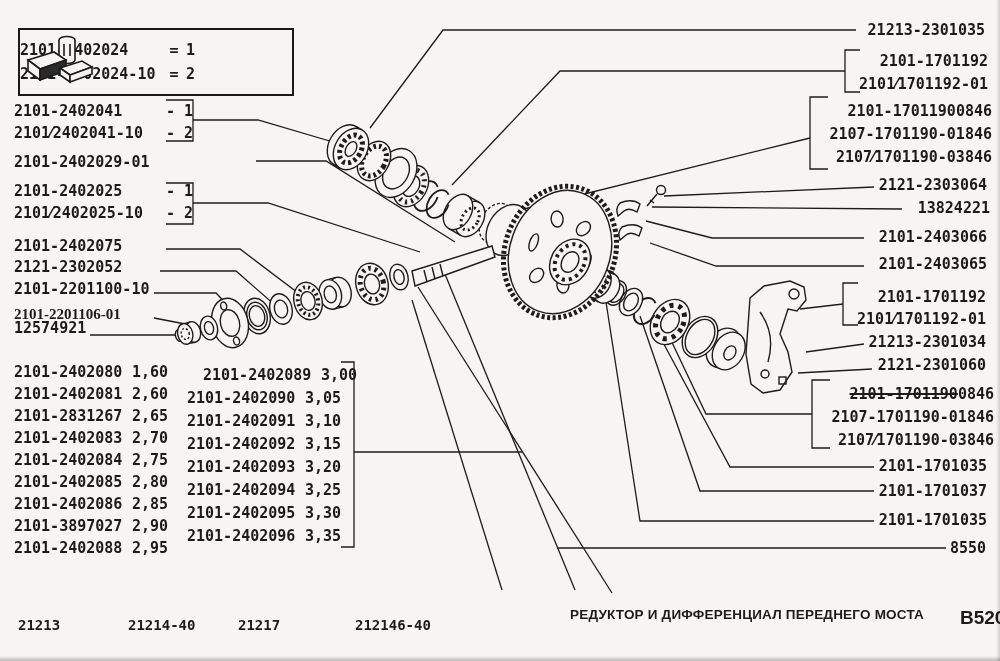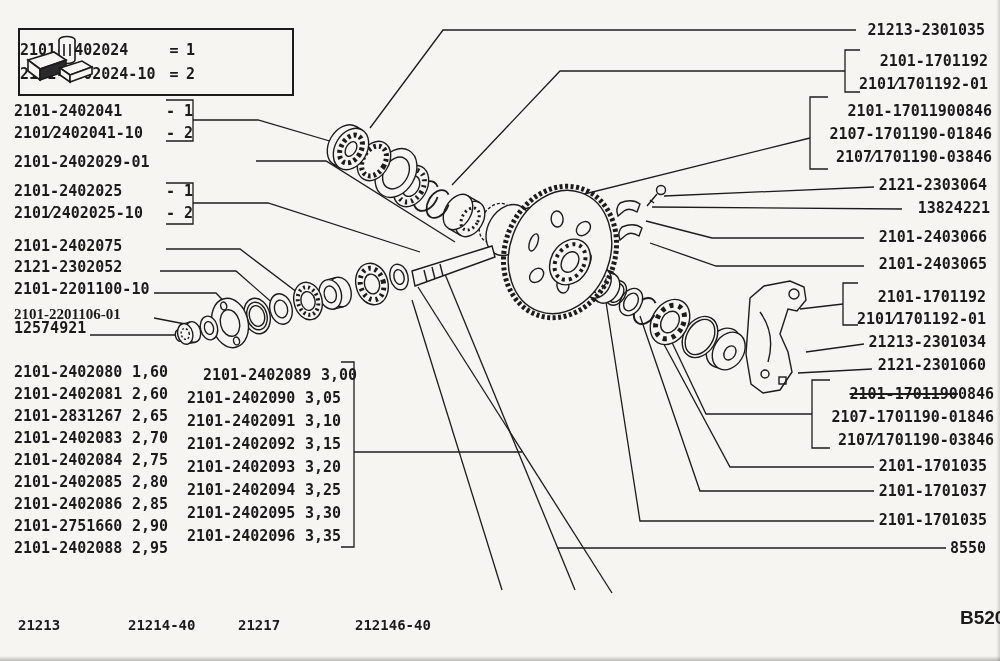--- a/index.html
+++ b/index.html
@@ -289,21 +289,21 @@
   <div class="lbl" style="left:14px;top:320px;"><span>12574921</span></div>
 
   <div class="tbl">
     <div class="trow" style="left:14px;top:363px;"><span class="p">2101-2402080</span><span>1,60</span></div>
     <div class="trow" style="left:14px;top:385px;"><span class="p">2101-2402081</span><span>2,60</span></div>
     <div class="trow" style="left:14px;top:407px;"><span class="p">2101-2831267</span><span>2,65</span></div>
     <div class="trow" style="left:14px;top:429px;"><span class="p">2101-2402083</span><span>2,70</span></div>
     <div class="trow" style="left:14px;top:451px;"><span class="p">2101-2402084</span><span>2,75</span></div>
     <div class="trow" style="left:14px;top:473px;"><span class="p">2101-2402085</span><span>2,80</span></div>
     <div class="trow" style="left:14px;top:495px;"><span class="p">2101-2402086</span><span>2,85</span></div>
-    <div class="trow" style="left:14px;top:517px;"><span class="p">2101-2751660</span><span>2,90</span></div>
+    <div class="trow" style="left:14px;top:517px;"><span class="p">2101-3897027</span><span>2,90</span></div>
     <div class="trow" style="left:14px;top:539px;"><span class="p">2101-2402088</span><span>2,95</span></div>
     <div class="trow" style="left:187px;top:366px;margin-left:16px;"><span class="p">2101-2402089</span><span>3,00</span></div>
     <div class="trow" style="left:187px;top:389px;"><span class="p">2101-2402090</span><span>3,05</span></div>
     <div class="trow" style="left:187px;top:412px;"><span class="p">2101-2402091</span><span>3,10</span></div>
     <div class="trow" style="left:187px;top:435px;"><span class="p">2101-2402092</span><span>3,15</span></div>
     <div class="trow" style="left:187px;top:458px;"><span class="p">2101-2402093</span><span>3,20</span></div>
     <div class="trow" style="left:187px;top:481px;"><span class="p">2101-2402094</span><span>3,25</span></div>
     <div class="trow" style="left:187px;top:504px;"><span class="p">2101-2402095</span><span>3,30</span></div>
     <div class="trow" style="left:187px;top:527px;"><span class="p">2101-2402096</span><span>3,35</span></div>
   </div>
@@ -370,15 +370,16 @@
     <div>21217</div>
     
     
   </div>
   <div class="models" style="left:355px;top:588px;">
     <div>212146-40</div>
     
     
   </div>
 
+  <div class="footer-title">РЕДУКТОР И ДИФФЕРЕНЦИАЛ ПЕРЕДНЕГО МОСТА</div>
   <div class="footer-code">B520</div>
 
 </div>
 
 </body></html>

